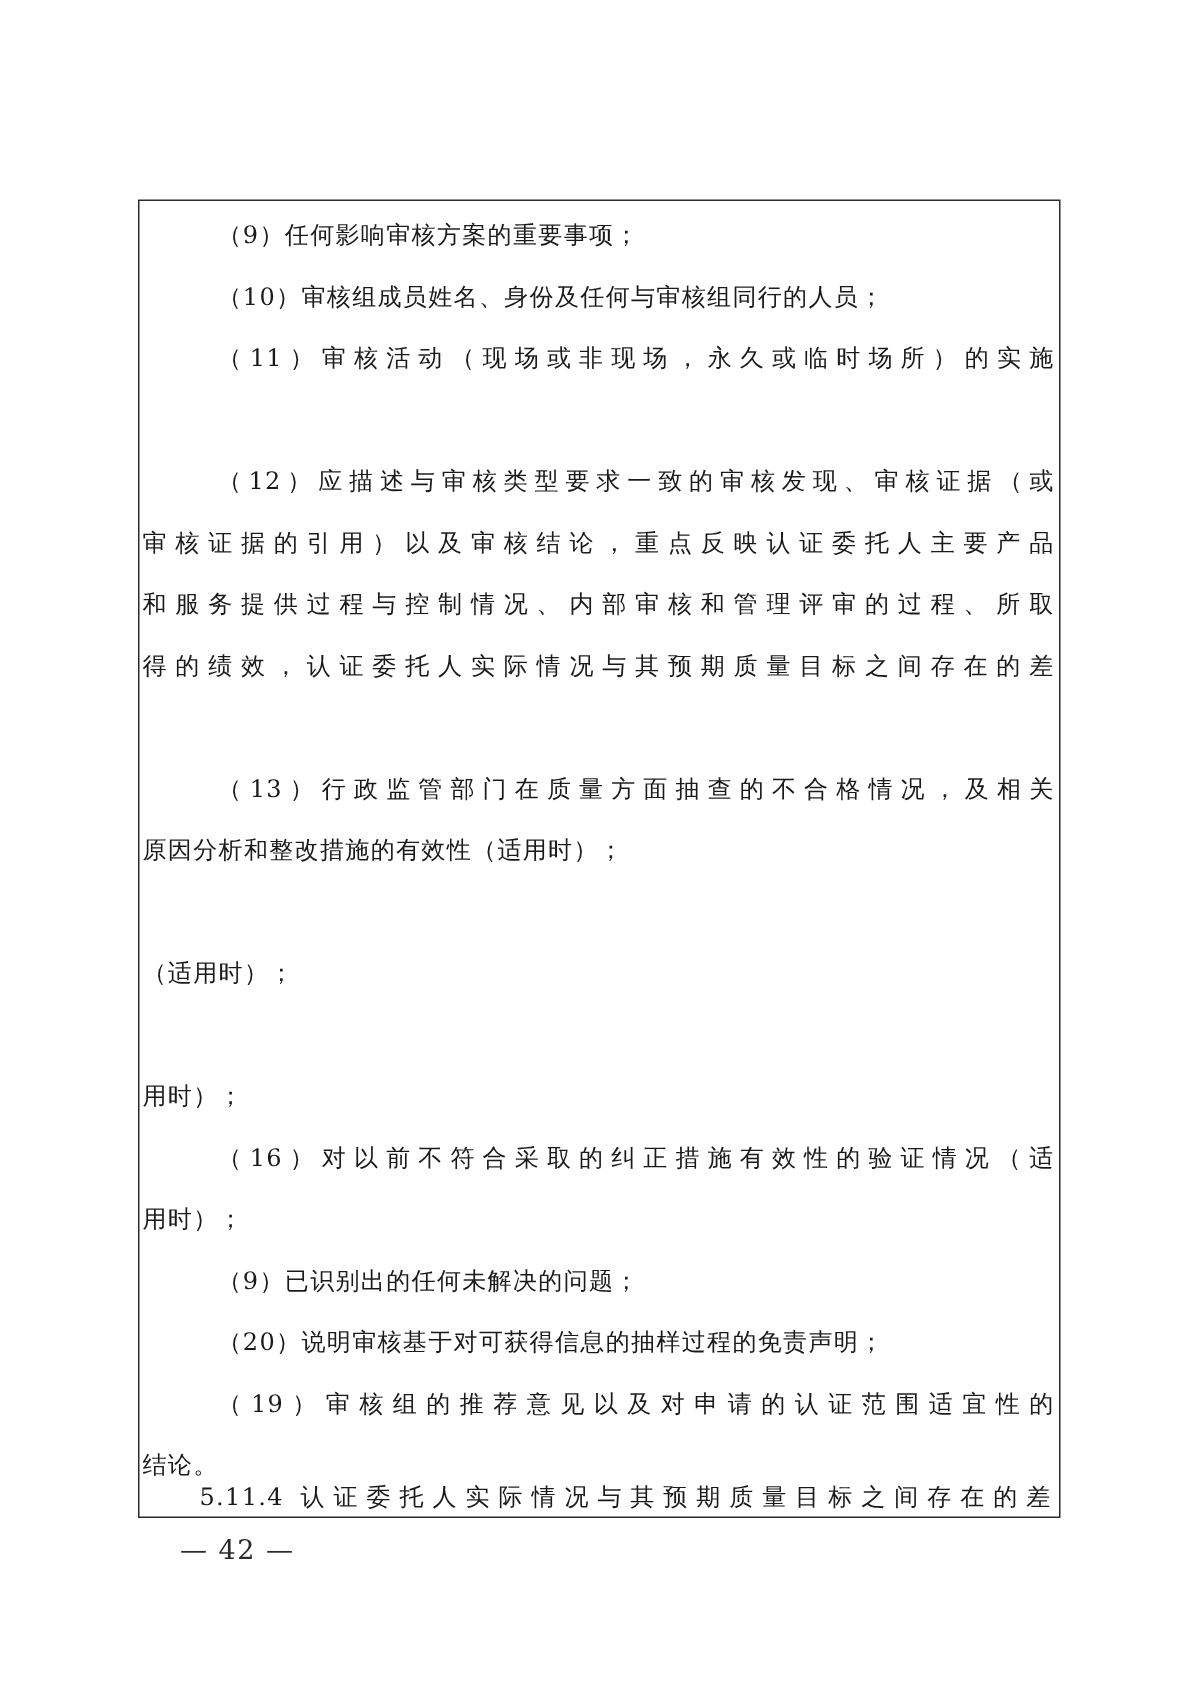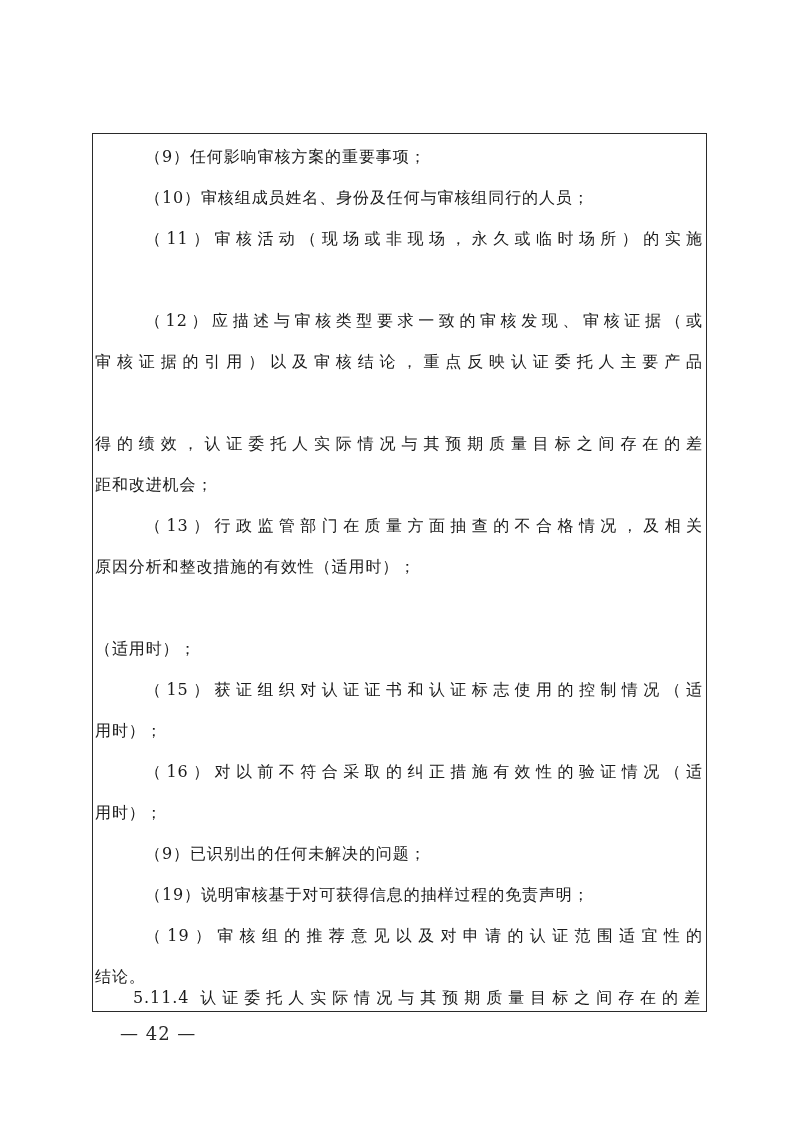--- a/index.html
+++ b/index.html
@@ -45,37 +45,36 @@
 <div class="frame">
 
   <div class="line indent" style="top:10px">（9）任何影响审核方案的重要事项；</div>
 
   <div class="line indent" style="top:51px">（10）审核组成员姓名、身份及任何与审核组同行的人员；</div>
 
   <div class="line indent justify" style="top:92px">（11）审核活动（现场或非现场，永久或临时场所）的实施</div>
 
   <div class="line indent justify" style="top:174px">（12）应描述与审核类型要求一致的审核发现、审核证据（或</div>
   <div class="line justify" style="top:215px">审核证据的引用）以及审核结论，重点反映认证委托人主要产品</div>
+  <div class="line justify" style="top:256px">和服务提供过程与控制情况、内部审核和管理评审的过程、所取</div>
   <div class="line justify" style="top:297px">得的绩效，认证委托人实际情况与其预期质量目标之间存在的差</div>
-  <div class="line" style="top:338px">距和改进机会；</div>
 
   <div class="line indent justify" style="top:379px">（13）行政监管部门在质量方面抽查的不合格情况，及相关</div>
   <div class="line" style="top:420px">原因分析和整改措施的有效性（适用时）；</div>
 
   <div class="line" style="top:502px">（适用时）；</div>
 
-  <div class="line indent justify" style="top:543px">（15）获证组织对认证证书和认证标志使用的控制情况（适</div>
   <div class="line" style="top:584px">用时）；</div>
 
   <div class="line indent justify" style="top:625px">（16）对以前不符合采取的纠正措施有效性的验证情况（适</div>
   <div class="line" style="top:666px">用时）；</div>
 
   <div class="line indent" style="top:707px">（9）已识别出的任何未解决的问题；</div>
 
-  <div class="line indent" style="top:748px">（19）说明审核基于对可获得信息的抽样过程的免责声明；</div>
+  <div class="line indent" style="top:748px">（20）说明审核基于对可获得信息的抽样过程的免责声明；</div>
 
   <div class="line indent justify" style="top:789px">（19）审核组的推荐意见以及对申请的认证范围适宜性的</div>
   <div class="line" style="top:830px">结论。</div>
 
   <div class="line justify" style="top:850px; left:40px; width:568px; top:851px">5.11.4 认证委托人实际情况与其预期质量目标之间存在的差</div>
 </div>
 
 <div class="footer">— 42 —</div>
 
 </body></html>

